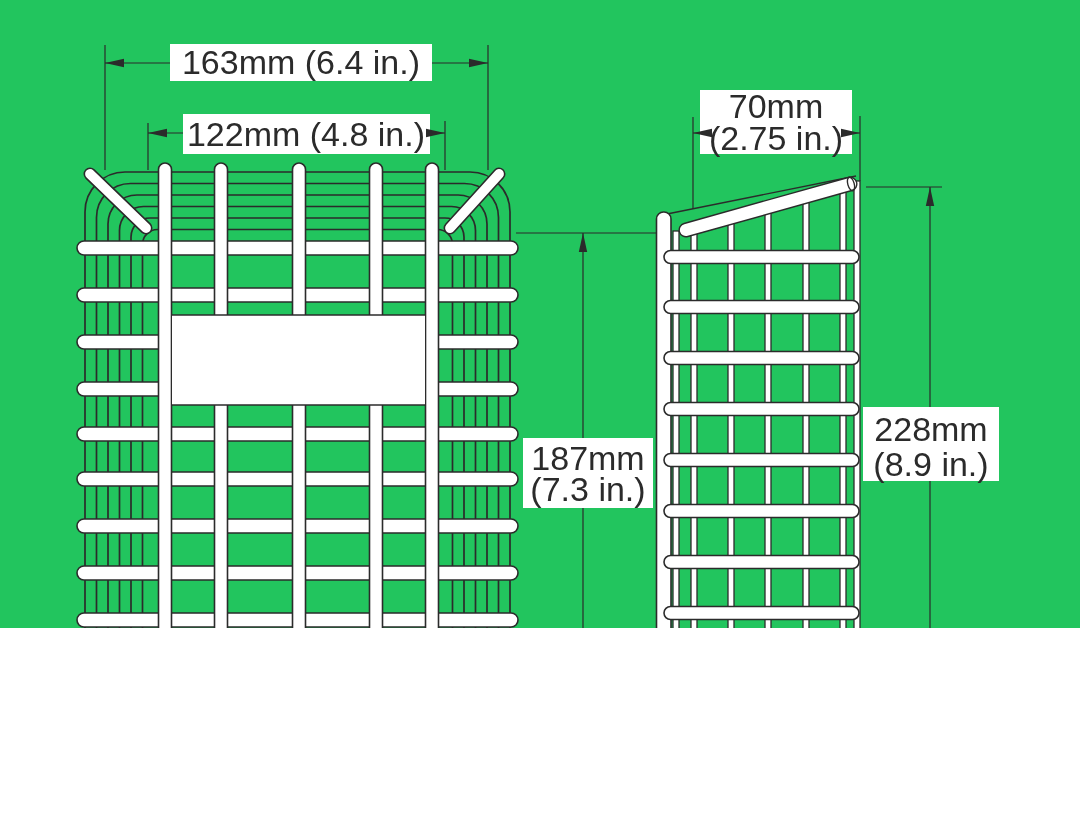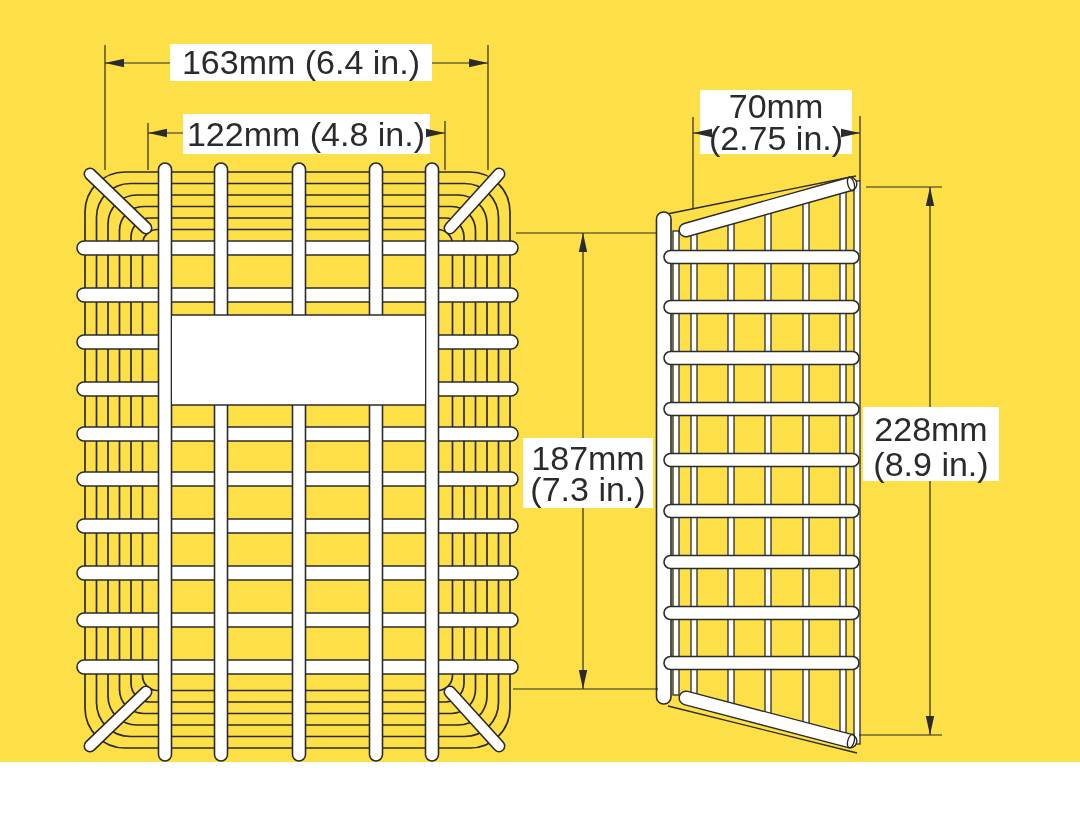--- a/index.html
+++ b/index.html
@@ -1,16 +1,16 @@
 <!DOCTYPE html>
 <html style="--line: #2b2b2b;"><head>
 <meta charset="utf-8">
 <style>
   html, body { margin: 0; padding: 0; background: #ffffff; }
-  .stage { width: 1080px; height: 762px; position: relative; background: #fde047; overflow: hidden; }
+  .stage { width: 1080px; height: 628px; position: relative; background: #22c55e; overflow: hidden; }
   svg { display: block; }
   .loop   { fill: none; stroke: var(--line, #2b2b2b); stroke-width: 1.7; }
   .thin   { fill: none; stroke: var(--line, #2b2b2b); stroke-width: 1.4; }
   .wire   { fill: #ffffff; stroke: var(--line, #2b2b2b); stroke-width: 1.6; }
   .wire6  { fill: #ffffff; stroke: var(--line, #2b2b2b); stroke-width: 1.3; }
   .mask   { fill: #ffffff; stroke: none; }
   .brace-o { stroke: var(--line, #2b2b2b); stroke-width: 13; stroke-linecap: round; fill: none; }
   .brace-i { stroke: #ffffff; stroke-width: 9.8; stroke-linecap: round; fill: none; }
   .rail-o  { stroke: var(--line, #2b2b2b); stroke-width: 15; stroke-linecap: round; fill: none; }
   .rail-i  { stroke: #ffffff; stroke-width: 12.2; stroke-linecap: round; fill: none; }

